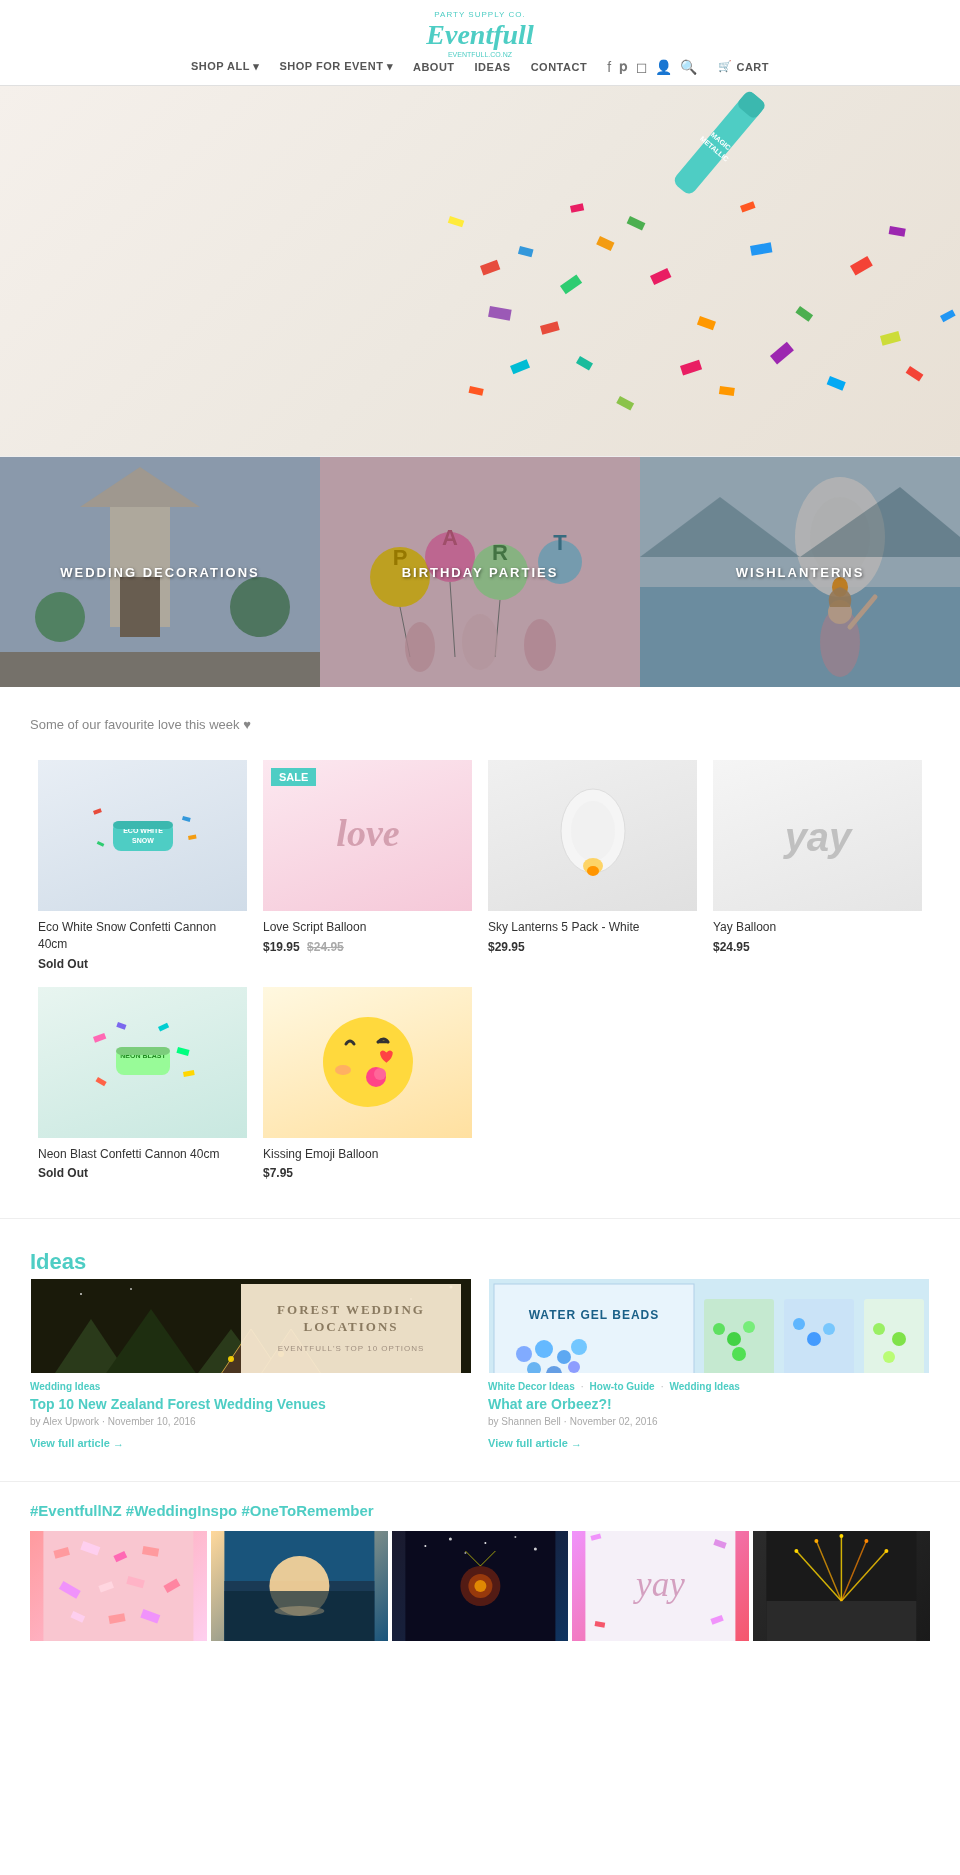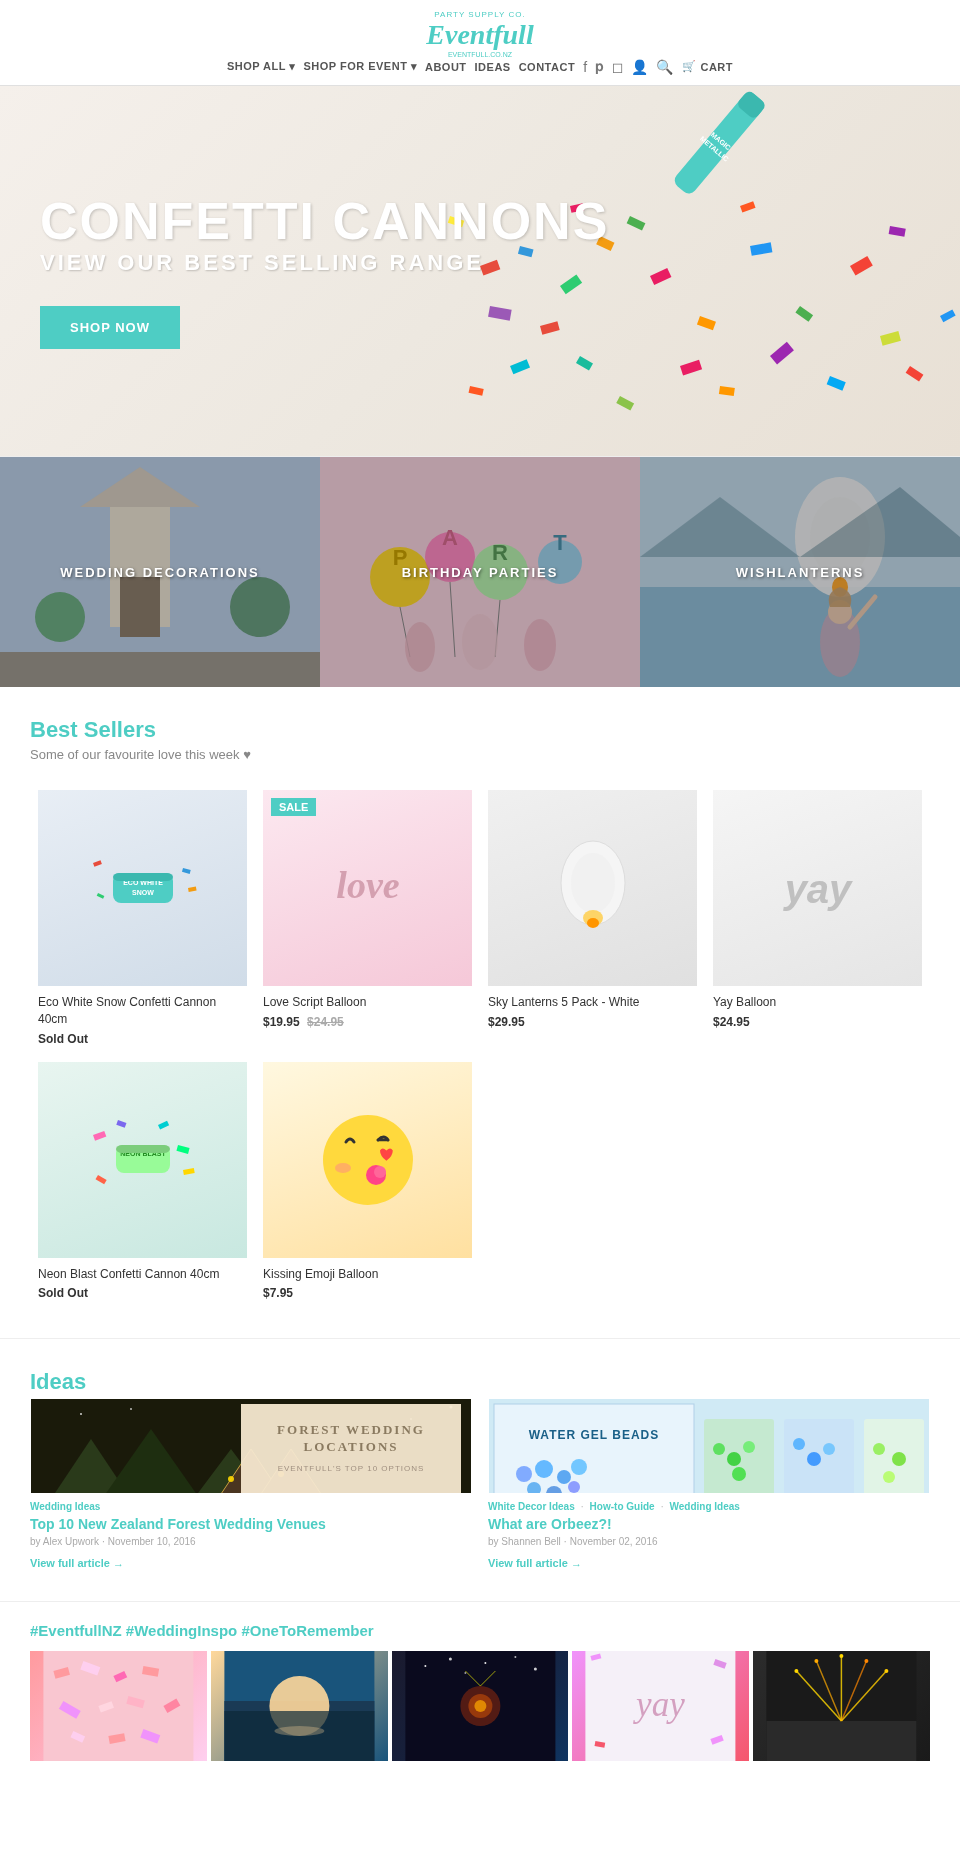--- a/index.html
+++ b/index.html
@@ -32,21 +32,21 @@
       color: #4ecdc4;
       letter-spacing: 1px;
     }
     .logo-url {
       font-size: 7px;
       color: #4ecdc4;
     }
     nav {
       display: flex;
       align-items: center;
-      gap: 8px;
+      gap: 20px;
     }
     nav a {
       text-decoration: none;
       color: #555;
       font-size: 11px;
       letter-spacing: 0.5px;
       font-weight: 600;
     }
     .nav-icons {
       display: flex;
@@ -177,21 +177,21 @@
       gap: 0;
     }
     .product-item {
       width: 25%;
       padding: 8px;
       cursor: pointer;
     }
     .product-img-wrap {
       position: relative;
       background: #f5f5f5;
-      height: 196px;
+      height: 151px;
       display: flex;
       align-items: center;
       justify-content: center;
       overflow: hidden;
       margin-bottom: 8px;
     }
     .sale-badge {
       position: absolute;
       top: 8px;
       left: 8px;
@@ -331,25 +331,20 @@
       <span class="nav-icon">🔍</span>
     </div>
     <a href="#" class="cart-link">
       <span>🛒</span>
       <span>CART</span>
     </a>
   </nav>
 </header>
 
 <section class="hero">
-  <div class="hero-content">
-    <div class="hero-title">CONFETTI CANNONS</div>
-    <div class="hero-subtitle">VIEW OUR BEST SELLING RANGE</div>
-    <a href="#" class="btn-shop-now">Shop Now</a>
-  </div>
 
   <div class="hero-confetti">
     <svg width="560" height="370" viewBox="0 0 560 370" xmlns="http://www.w3.org/2000/svg">
 
       <rect x="80" y="180" width="18" height="10" fill="#e74c3c" transform="rotate(-20 80 180)"></rect>
       <rect x="120" y="160" width="14" height="8" fill="#3498db" transform="rotate(15 120 160)"></rect>
       <rect x="160" y="200" width="20" height="10" fill="#2ecc71" transform="rotate(-35 160 200)"></rect>
       <rect x="200" y="150" width="16" height="9" fill="#f39c12" transform="rotate(25 200 150)"></rect>
       <rect x="90" y="220" width="22" height="11" fill="#9b59b6" transform="rotate(10 90 220)"></rect>
       <rect x="140" y="240" width="18" height="9" fill="#e74c3c" transform="rotate(-15 140 240)"></rect>
@@ -456,21 +451,20 @@
         <polygon points="160,100 260,30 320,80 320,100" fill="#3a6a7a" opacity="0.4"></polygon>
       </svg>
     </div>
     <div class="category-tile-overlay">
       <span class="category-tile-label">WISHLANTERNS</span>
     </div>
   </div>
 </section>
 
 <section class="section">
-  <div class="section-title">Best Sellers</div>
   <div class="section-subtitle">Some of our favourite love this week ♥</div>
   <div class="products-grid">
 
     <div class="product-item">
       <div class="product-img-wrap prod-snow">
         <svg width="120" height="120" viewBox="0 0 120 120">
           <rect x="30" y="45" width="60" height="30" rx="8" fill="#4ecdc4"></rect>
           <text x="60" y="57" text-anchor="middle" fill="white" font-size="7" font-weight="bold">ECO WHITE</text>
           <text x="60" y="67" text-anchor="middle" fill="white" font-size="7" font-weight="bold">SNOW</text>
           <rect x="30" y="45" width="60" height="8" rx="6" fill="#3bb8af"></rect>

